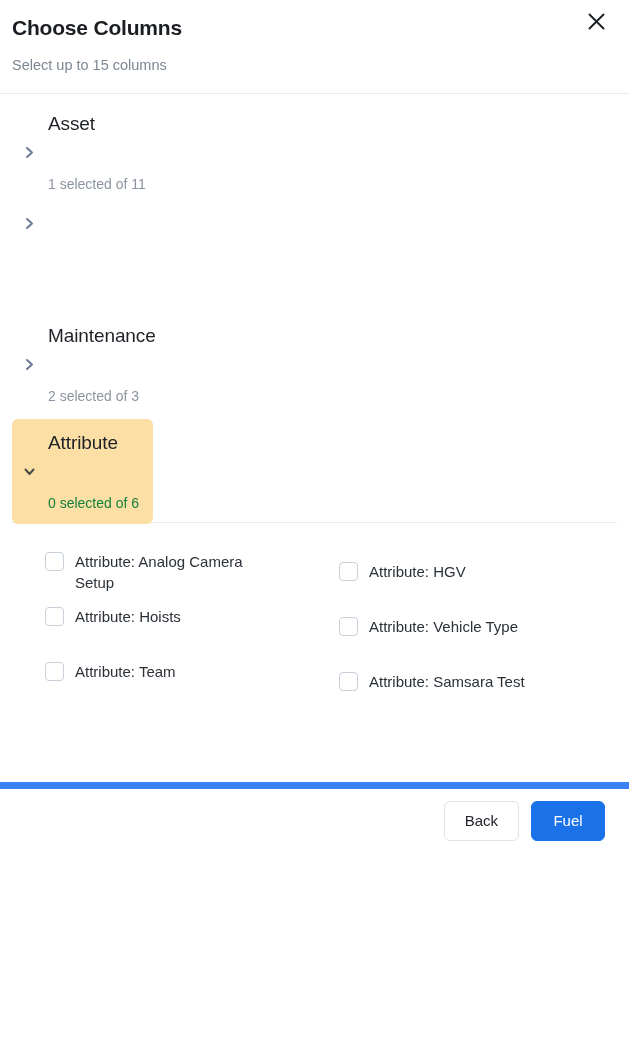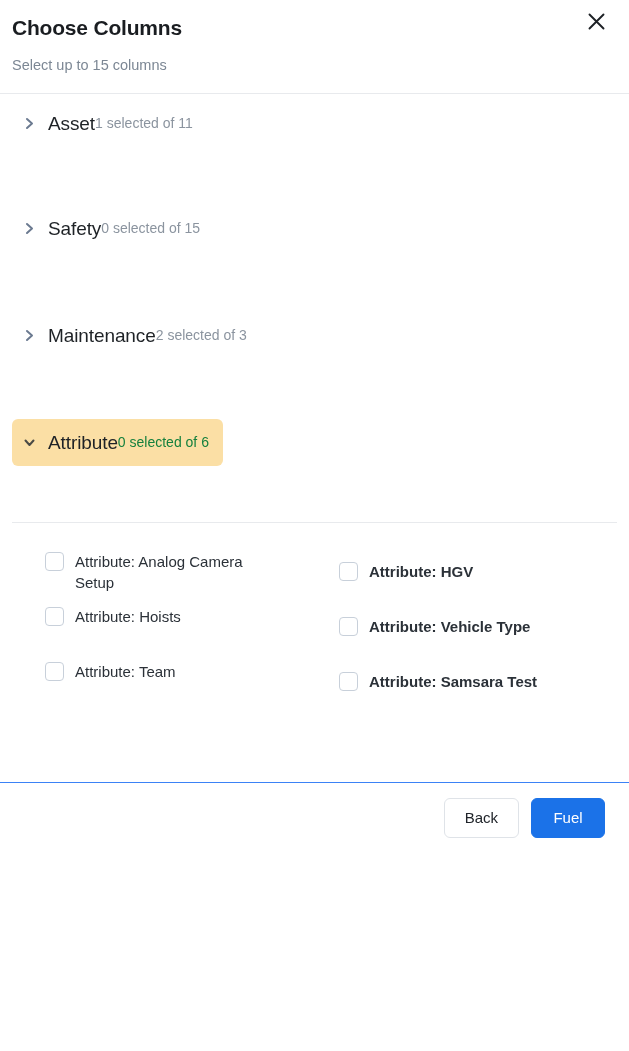--- a/index.html
+++ b/index.html
@@ -127,21 +127,21 @@
   .chev {
     width: 14px;
     height: 14px;
     flex: 0 0 14px;
     display: flex;
     align-items: center;
     justify-content: center;
   }
   .chev svg { display: block; }
 
-  .cat-text { display: flex; flex-direction: row; }
+  .cat-text { display: flex; flex-direction: column; gap: 36px; }
   .cat-name {
     font-size: 19px;
     color: #1e2226;
     line-height: 25px;
     letter-spacing: -0.1px;
   }
   .cat-count {
     font-size: 14px;
     color: #8b949f;
     line-height: 20px;
@@ -156,21 +156,21 @@
   }
 
   
   .options-grid {
     display: grid;
     grid-template-columns: 278px 1fr;
     padding: 28px 12px 0 45px;
     column-gap: 16px;
   }
   .opt-col { display: flex; flex-direction: column; }
-  .opt-col.right { padding-top: 10px; font-weight: bold; }
+  .opt-col.right { padding-top: 10px; }
 
   .opt {
     display: flex;
     align-items: flex-start;
     gap: 11px;
     min-height: 55px;
     cursor: pointer;
   }
   .checkbox {
     width: 19px;
@@ -186,21 +186,21 @@
     color: #2b3138;
     line-height: 21px;
     max-width: 200px;
   }
   .opt-col.right .opt-label { max-width: 260px; }
 
   
   .footer {
     flex: 0 0 auto;
     height: 74px;
-    border-top: 1px solid #3b82f6;
+    border-top: 7px solid #3b82f6;
     display: flex;
     align-items: center;
     justify-content: flex-end;
     gap: 12px;
     padding: 0 24px 4px 0;
   }
   .btn {
     font-family: "Liberation Sans", sans-serif;
     font-size: 15px;
     border-radius: 6px;
@@ -258,24 +258,20 @@
       </div>
 
 
       <div class="cat-row">
         <div class="cat-inner">
           <span class="chev">
             <svg width="13" height="13" viewBox="0 0 13 13">
               <path d="M4 2 L9 6.5 L4 11" fill="none" stroke="#6b7a90" stroke-width="2" stroke-linecap="round" stroke-linejoin="round"></path>
             </svg>
           </span>
-          <span class="cat-text">
-            <span class="cat-name">Safety</span>
-            <span class="cat-count">0 selected of 15</span>
-          </span>
         </div>
       </div>
 
       <div class="cat-row">
         <div class="cat-inner">
           <span class="chev">
             <svg width="13" height="13" viewBox="0 0 13 13">
               <path d="M4 2 L9 6.5 L4 11" fill="none" stroke="#6b7a90" stroke-width="2" stroke-linecap="round" stroke-linejoin="round"></path>
             </svg>
           </span>

